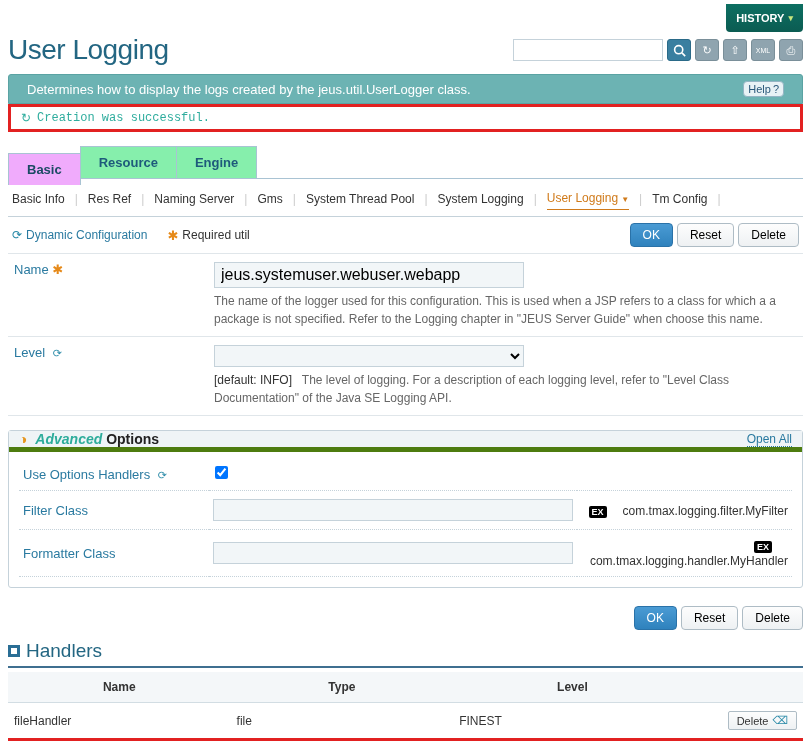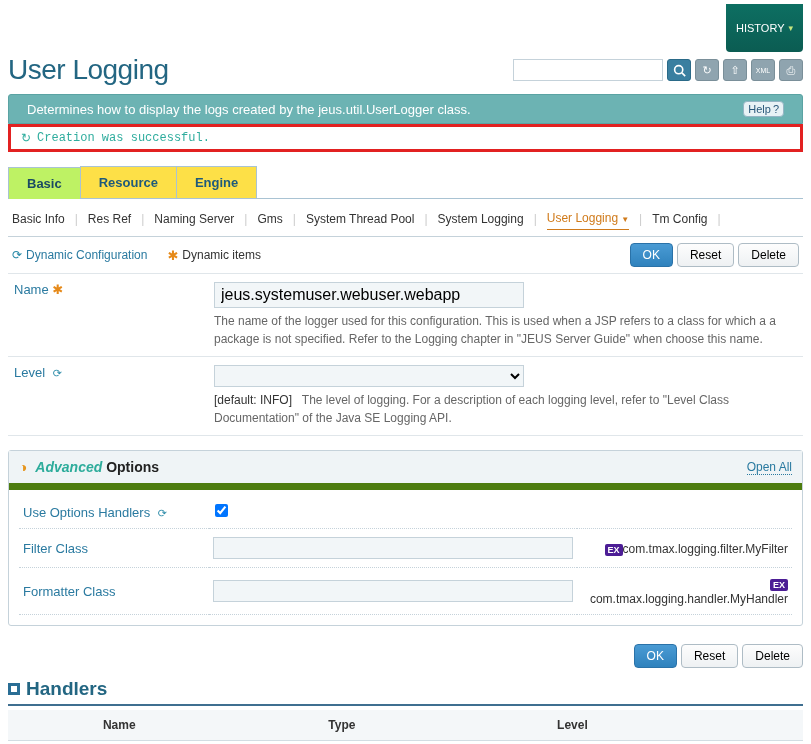--- a/index.html
+++ b/index.html
@@ -1,35 +1,35 @@
 <!DOCTYPE html>
 <html><head>
 <meta charset="utf-8">
 <style>
 * { box-sizing: border-box; margin: 0; padding: 0; }
 body { font-family: "Malgun Gothic", "Segoe UI", Arial, sans-serif; font-size: 12px; color: #333; background: #fff; width: 811px; }
 .container { padding: 4px 8px 12px 8px; }
 .topbar { display: flex; justify-content: flex-end; margin-bottom: 2px; }
-.history-btn { background: linear-gradient(#0d6f62, #0b5c52); color: #fff; font-size: 11px; font-weight: normal; padding: 18px 10px; border-radius: 0 0 4px 4px; display: inline-flex; align-items: center; gap: 4px; cursor: pointer; justify-content: center; }
+.history-btn { background: linear-gradient(#0d6f62, #0b5c52); color: #fff; font-size: 11px; font-weight: bold; padding: 8px 10px; border-radius: 0 0 4px 4px; display: inline-flex; align-items: center; gap: 4px; cursor: pointer; justify-content: center; }
 .history-btn .chev { font-size: 9px; color: #c7e67f; }
 .title-row { display: flex; justify-content: space-between; align-items: center; margin-bottom: 8px; }
 .page-title { font-size: 28px; font-weight: 400; color: #236682; letter-spacing: -0.5px; }
 .search-tools { display: flex; gap: 4px; align-items: center; }
 .search-input { width: 150px; height: 22px; border: 1px solid #c5d2da; padding: 0 4px; }
 .tool-btn { width: 24px; height: 22px; background: #3a7fa0; border: 1px solid #2a6a88; border-radius: 3px; display: inline-flex; align-items: center; justify-content: center; color: #fff; font-size: 11px; cursor: pointer; }
 .tool-btn.gray { background: #8fa4af; border-color: #7a8f99; }
 .desc-panel { background: #6cb3b3; border: 1px solid #5aa3a3; border-radius: 3px 3px 0 0; padding: 6px 18px; display: flex; justify-content: space-between; align-items: center; }
 .desc-text { color: #fff; font-size: 13px; }
 .help-btn { background: #e8f2f5; border: 1px solid #94b5c4; border-radius: 4px; font-size: 11px; padding: 1px 4px; color: #2a587a; display: inline-flex; align-items: center; gap: 2px; cursor: pointer; }
 .msg-bar { border: 3px solid #e22121; padding: 4px 10px; display: flex; align-items: center; gap: 6px; }
 .msg-text { color: #2fad9e; font-family: "Courier New", monospace; font-size: 12px; }
 .refresh-icon { color: #2fad9e; font-size: 12px; }
 .tabs-main { display: flex; border-bottom: 1px solid #a9c3d3; margin-top: 14px; }
-.tab-main { padding: 8px 18px; border: 1px solid #a9c3d3; border-bottom: none; background: #fde047; color: #1e5a7b; font-size: 13px; font-weight: bold; margin-right: -1px; cursor: pointer; }
-.tab-main.active { background: #bef264; position: relative; top: 1px; color: #1a4a63; }
+.tab-main { padding: 8px 18px; border: 1px solid #a9c3d3; border-bottom: none; background: #86efac; color: #1e5a7b; font-size: 13px; font-weight: bold; margin-right: -1px; cursor: pointer; }
+.tab-main.active { background: #f0abfc; position: relative; top: 7px; color: #1a4a63; }
 .subtabs { display: flex; flex-wrap: wrap; padding: 8px 4px 0 4px; gap: 0; align-items: center; }
 .subtab { padding: 4px 0; color: #333; font-size: 12px; cursor: pointer; white-space: nowrap; }
 .subtab.active { color: #d07a1a; border-bottom: 1px solid #d07a1a; }
 .subsep { color: #ccc; margin: 0 10px; }
 .dropdown-arrow { color: #d07a1a; font-size: 8px; margin-left: 3px; }
 .info-bar { display: flex; justify-content: space-between; align-items: center; border-top: 1px solid #c5d2da; padding: 6px 4px; margin-top: 6px; }
 .info-left { display: flex; gap: 20px; align-items: center; }
 .dyn-cfg { display: inline-flex; align-items: center; gap: 4px; color: #2a7aa0; font-size: 12px; }
 .dyn-icon { color: #2a8aa8; }
 .req-items { display: inline-flex; align-items: center; gap: 4px; color: #333; }
@@ -38,39 +38,39 @@
 .btn { border: 1px solid #aebcc5; background: linear-gradient(#fdfdfd,#eef1f3); padding: 4px 12px; font-size: 12px; border-radius: 4px; cursor: pointer; }
 .btn.primary { background: linear-gradient(#4a9bd4,#2f82bd); color: #fff; border-color: #2a72a8; }
 .form-table { width: 100%; border-collapse: collapse; }
 .form-table td { border-top: 1px solid #e0e6ea; border-bottom: 1px solid #e0e6ea; padding: 8px 6px; vertical-align: top; }
 .form-table .label-cell { width: 200px; color: #2a7aa0; font-size: 13px; }
 .text-input { width: 310px; border: 1px solid #c5d2da; background: #f2f6f8; padding: 3px 6px; font-size: 16px; }
 .select-wide { width: 310px; border: 1px solid #c5d2da; background: #f2f6f8; height: 22px; font-size: 12px; }
 .help-text { color: #666; font-size: 12px; line-height: 1.5; margin-top: 4px; }
 .default-tag { color: #333; }
 .adv-panel { border: 1px solid #c5d2da; border-radius: 3px; margin-top: 14px; background: #fff; }
-.adv-header { background: #eff4f6; padding: 8px 10px; display: flex; justify-content: space-between; align-items: center; border-bottom: 7px solid #4d7c0f; gap: 28px; }
+.adv-header { background: #eff4f6; padding: 0 10px; display: flex; justify-content: space-between; align-items: center; border-bottom: 5px solid #4d7c0f; gap: 28px; }
 .adv-title { font-size: 14px; }
 .adv-title .adv-word { color: #2dac9b; font-style: italic; font-weight: bold; }
 .adv-title .opt-word { color: #222; font-weight: bold; }
 .adv-icon { color: #e6961f; margin-right: 4px; }
 .open-all { color: #2a7aa0; font-size: 12px; cursor: pointer; border-bottom: 1px dotted #2a7aa0; }
 .adv-body { padding: 6px 10px 10px; }
 .adv-table { width: 100%; border-collapse: collapse; }
 .adv-table td { border-bottom: 1px dotted #c5d2da; padding: 8px 4px; font-size: 13px; vertical-align: middle; }
 .adv-table .label-cell2 { width: 190px; color: #2a7aa0; }
 .adv-input { width: 360px; border: 1px solid #c5d2da; background: #f2f6f8; height: 22px; }
-.ex-tag { display: inline-block; background: #4c1d95; color: #fff; font-size: 9px; font-weight: bold; border-radius: 2px; padding: 1px 3px; margin-right: 0; }
+.ex-tag { display: inline-block; background: #000000; color: #fff; font-size: 9px; font-weight: bold; border-radius: 2px; padding: 1px 3px; margin-right: 16px; }
 .example-text { color: #333; font-size: 12px; }
 .chk { margin-left: 2px; }
 .sync-icon { color: #2a8aa8; font-size: 11px; margin-left: 4px; }
 .section-break { margin-top: 18px; display: flex; justify-content: flex-end; gap: 4px; }
 .handlers-title { display: flex; align-items: center; gap: 6px; margin-top: 10px; border-bottom: 2px solid #3f6f90; padding-bottom: 4px; }
 .handlers-title .sq { width: 12px; height: 12px; border: 3px solid #2a6e95; display: inline-block; }
-.handlers-title h2 { color: #236682; font-size: 19px; font-weight: 700; }
+.handlers-title h2 { color: #236682; font-size: 19px; font-weight: 400; }
 .htable { width: 100%; border-collapse: collapse; margin-top: 4px; }
 .htable th { background: #f4f7f9; font-weight: bold; font-size: 12px; padding: 8px 6px; border-bottom: 1px solid #d2dde3; }
 .htable td { padding: 8px 6px; font-size: 12px; }
 .htable tbody tr { border-bottom: 3px solid #e22121; }
 .del-btn { border: 1px solid #aebcc5; background: linear-gradient(#fdfdfd,#eef1f3); padding: 2px 8px; font-size: 11px; border-radius: 2px; display: inline-flex; align-items: center; gap: 4px; cursor: pointer; }
 .del-icon { color: #2a8aa8; }
 </style>
 </head>
 <body>
 
@@ -139,21 +139,21 @@
   </div>
 
   <div class="info-bar">
     <div class="info-left">
       <span class="dyn-cfg">
         <span class="dyn-icon">⟳</span>
         <span>Dynamic Configuration</span>
       </span>
       <span class="req-items">
         <span class="req-star">✱</span>
-        <span>Dynamic items</span>
+        <span>Required util</span>
       </span>
     </div>
     <div class="btn-row">
       <button class="btn primary">OK</button>
       <button class="btn">Reset</button>
       <button class="btn">Delete</button>
     </div>
   </div>
 
   <table class="form-table">

